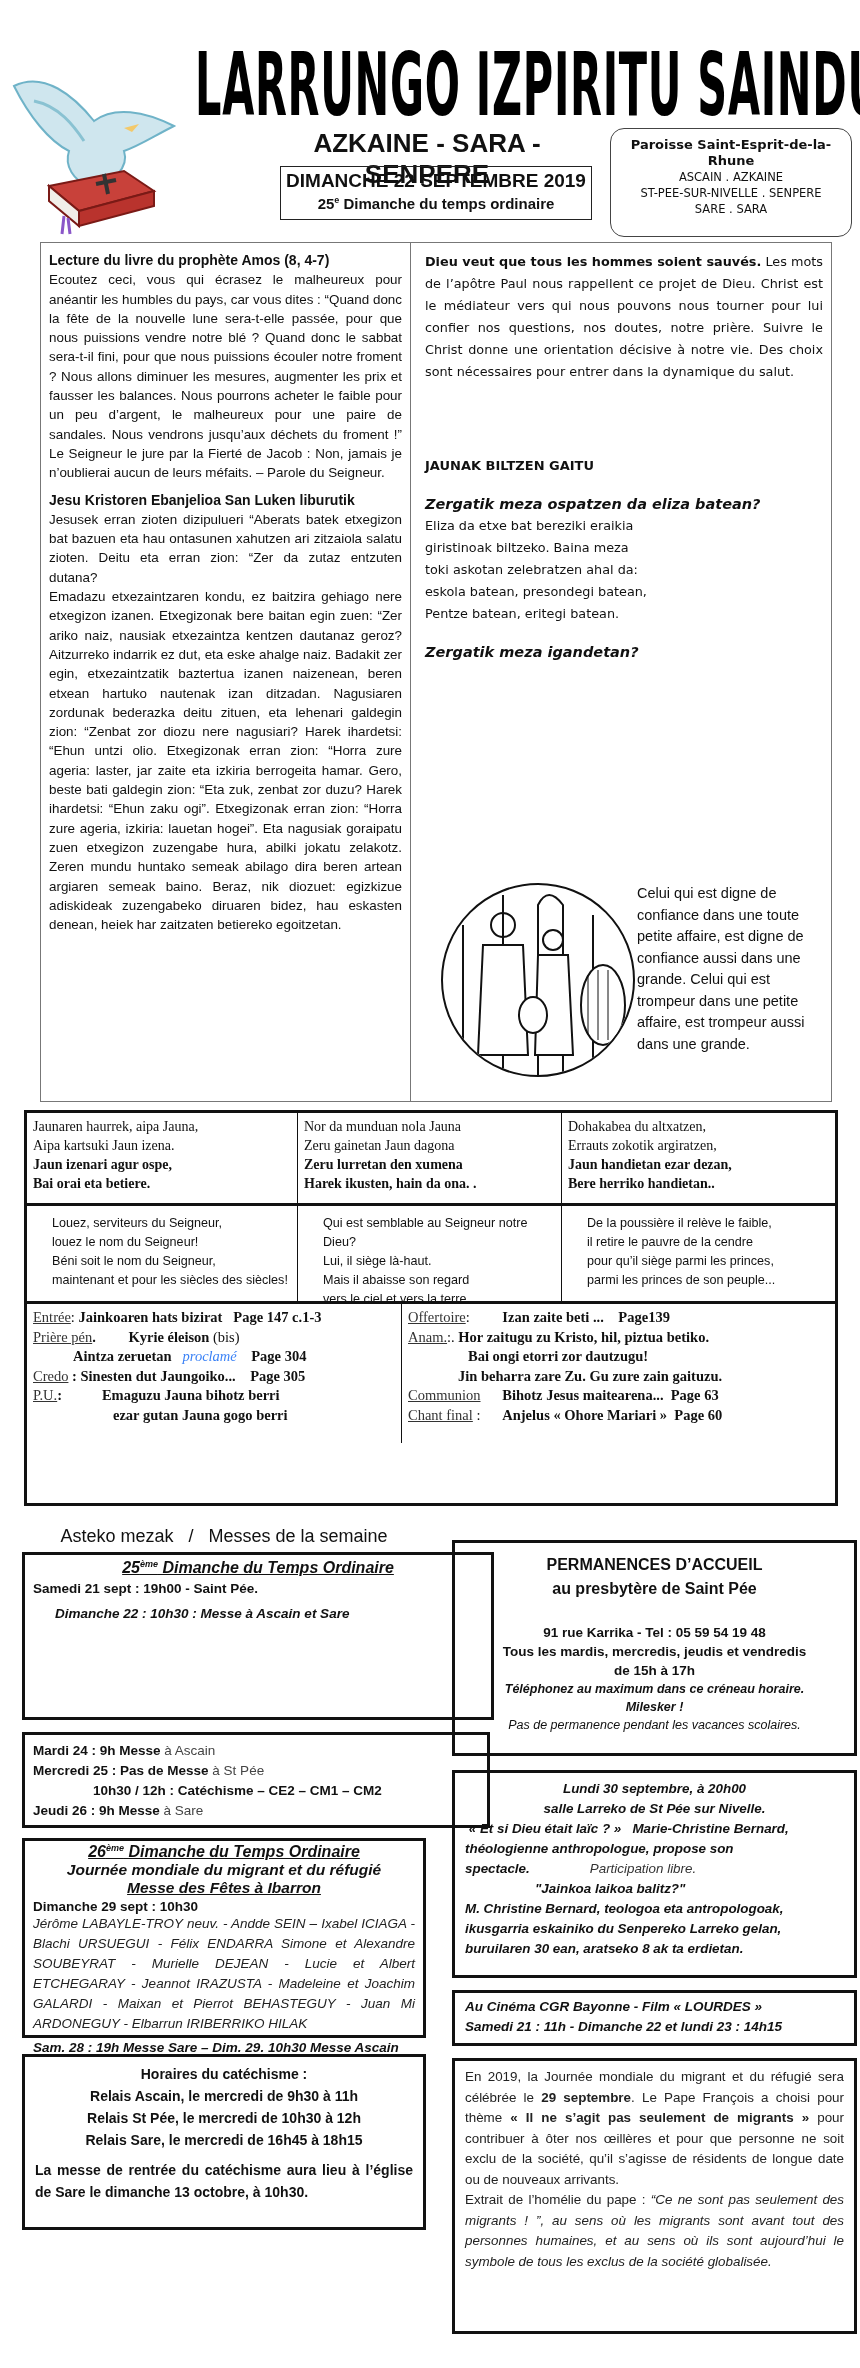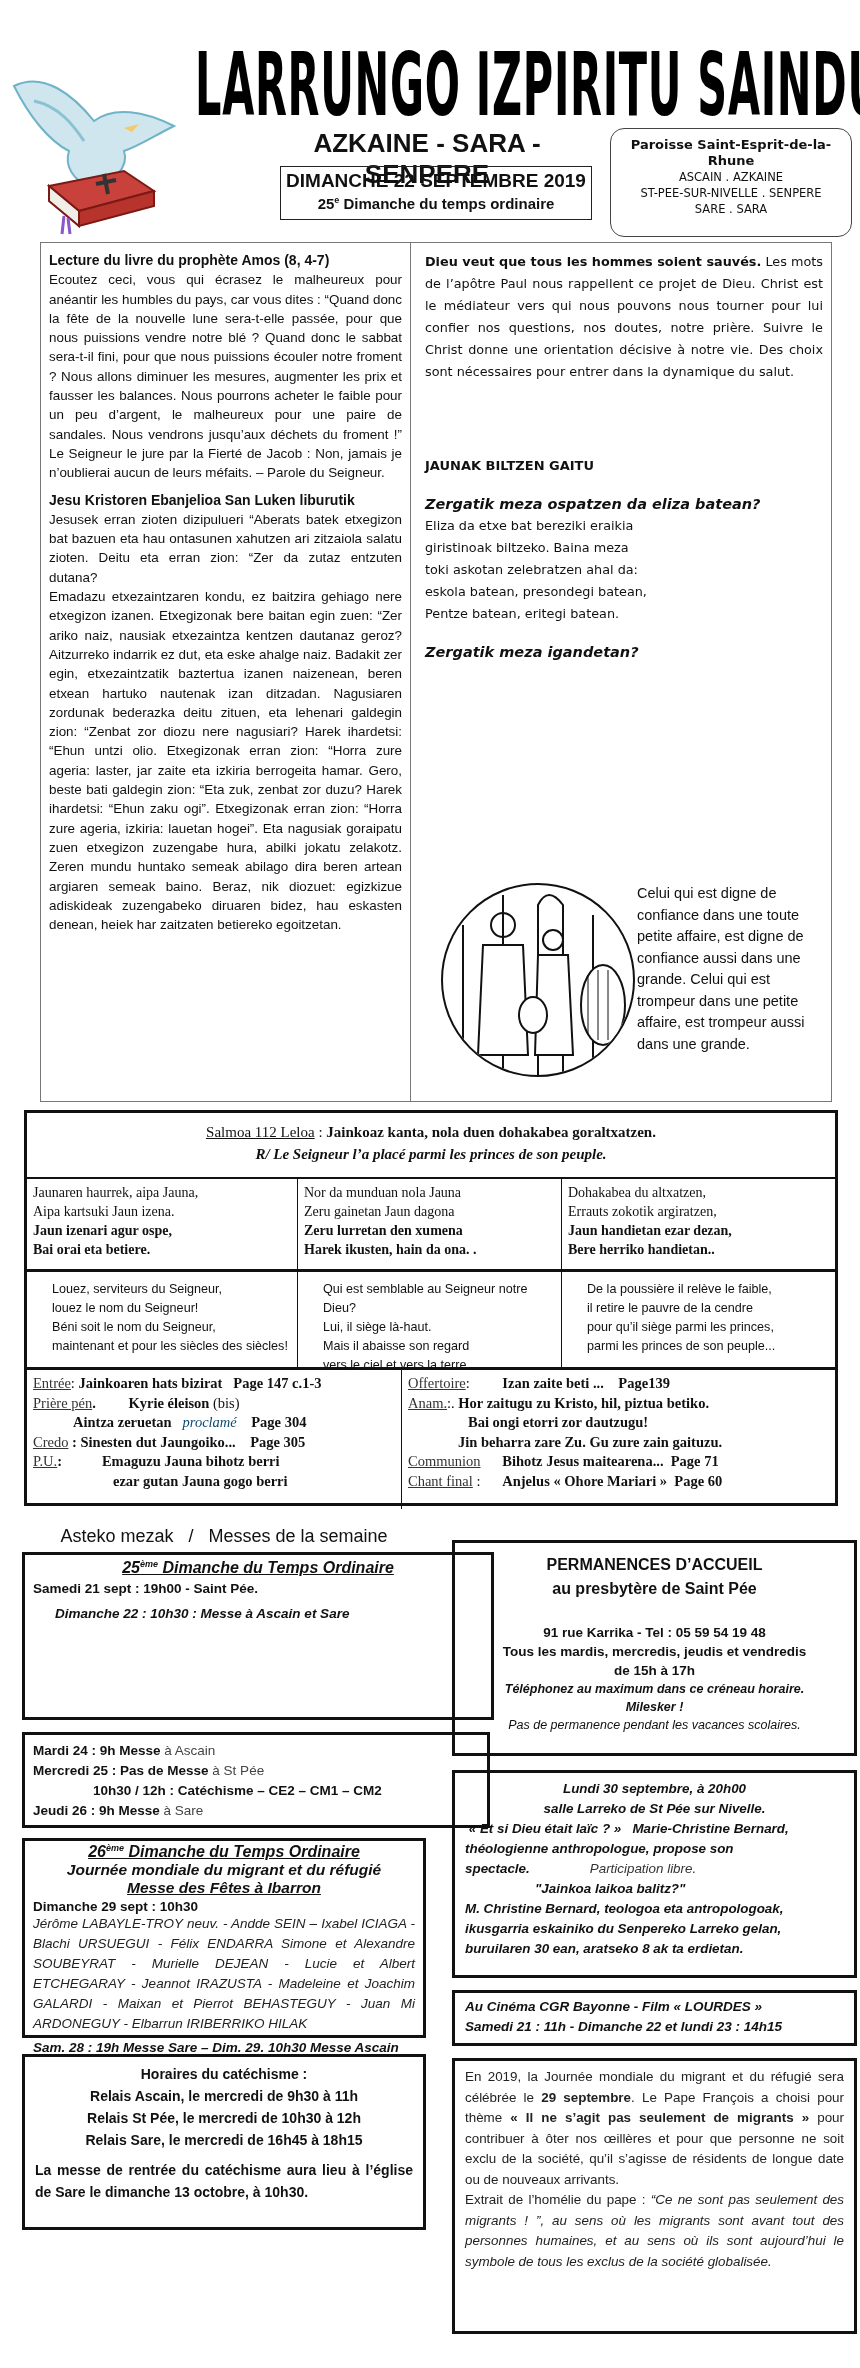--- a/index.html
+++ b/index.html
@@ -116,24 +116,20 @@
         <ellipse cx="160" cy="120" rx="22" ry="40" fill="#fff" stroke="#111" stroke-width="2"></ellipse>
         <path d="M145 90 L145 150 M155 85 L155 155 M165 85 L165 155" stroke="#111" stroke-width="1"></path>
         <ellipse cx="90" cy="130" rx="14" ry="18" fill="#fff" stroke="#111" stroke-width="2"></ellipse>
       </svg>
     </div>
     <div id="illus-caption">Celui qui est digne de confiance dans une toute petite affaire, est digne de confiance aussi dans une grande. Celui qui est trompeur dans une petite affaire, est trompeur aussi dans une grande.</div>
   </div>
 </div>
 
 <div id="psalm" class="abs">
-  <div id="psalm-head">
-    <div><span class="u">Salmoa 112 Leloa</span><span> : </span><b>Jainkoaz kanta, nola duen dohakabea goraltxatzen.</b></div>
-    <div class="it bold">R/ Le Seigneur l’a placé parmi les princes de son peuple.</div>
-  </div>
   <div id="psalm-eu" class="row3">
     <div class="c" style="width:270px;">
       <div>Jaunaren haurrek, aipa Jauna,</div>
         <div>Aipa kartsuki Jaun izena.</div>
       <div class="bold">Jaun izenari agur ospe,</div>
         <div class="bold">Bai orai eta betiere.</div>
     </div>
     <div class="c" style="width:264px;">
       <div>Nor da munduan nola Jauna</div>
         <div>Zeru gainetan Jaun dagona</div>
@@ -164,31 +160,31 @@
       <div>De la poussière il relève le faible,</div>
         <div>il retire le pauvre de la cendre</div>
         <div>pour qu’il siège parmi les princes,</div>
         <div>parmi les princes de son peuple...</div>
     </div>
   </div>
   <div id="songs">
     <div class="c" style="width:374px;">
       <div><span class="lbl">Entrée</span>: <b>Jainkoaren hats bizirat</b>&nbsp;&nbsp;&nbsp;<b>Page 147 c.1-3</b></div>
       <div><span class="lbl">Prière pén</span><b>.</b>&nbsp;&nbsp;&nbsp;&nbsp;&nbsp;&nbsp;&nbsp;&nbsp;&nbsp;<b>Kyrie éleison</b> <span>(bis)</span></div>
-      <div style="padding-left:40px;"><b>Aintza zeruetan</b>&nbsp;&nbsp;&nbsp;<i style="color:#0c4a6e">proclamé</i>&nbsp;&nbsp;&nbsp;&nbsp;<b>Page 304</b></div>
+      <div style="padding-left:40px;"><b>Aintza zeruetan</b>&nbsp;&nbsp;&nbsp;<i style="color:#3b82f6">proclamé</i>&nbsp;&nbsp;&nbsp;&nbsp;<b>Page 304</b></div>
       <div><span class="lbl">Credo</span><b> : </b><b>Sinesten dut Jaungoiko...</b>&nbsp;&nbsp;&nbsp;&nbsp;<b>Page 305</b></div>
       <div><span class="lbl">P.U.</span><b>:</b>&nbsp;&nbsp;&nbsp;&nbsp;&nbsp;&nbsp;&nbsp;&nbsp;&nbsp;&nbsp;&nbsp;<b>Emaguzu Jauna bihotz berri</b></div>
       <div style="padding-left:80px;"><b>ezar gutan Jauna gogo berri</b></div>
     </div>
     <div class="c" style="width:434px;">
       <div><span class="lbl">Offertoire</span>:&nbsp;&nbsp;&nbsp;&nbsp;&nbsp;&nbsp;&nbsp;&nbsp;&nbsp;<b>Izan zaite beti ...</b>&nbsp;&nbsp;&nbsp;&nbsp;<b>Page139</b></div>
       <div><span class="lbl">Anam.</span>:. <b>Hor zaitugu zu Kristo, hil, piztua betiko.</b></div>
       <div style="padding-left:60px;"><b>Bai ongi etorri zor dautzugu!</b></div>
       <div style="padding-left:50px;"><b>Jin beharra zare Zu. Gu zure zain gaituzu.</b></div>
-      <div><span class="lbl">Communion</span>&nbsp;&nbsp;&nbsp;&nbsp;&nbsp;&nbsp;<b>Bihotz Jesus maitearena...</b>&nbsp;&nbsp;<b>Page 71</b></div>
+      <div><span class="lbl">Communion</span>&nbsp;&nbsp;&nbsp;&nbsp;&nbsp;&nbsp;<b>Bihotz Jesus maitearena...</b>&nbsp;&nbsp;<b>Page 63</b></div>
       <div><span class="lbl">Chant final</span> :&nbsp;&nbsp;&nbsp;&nbsp;&nbsp;&nbsp;<b>Anjelus « Ohore Mariari »</b>&nbsp;&nbsp;<b>Page 60</b></div>
     </div>
   </div>
 </div>
 
 <div id="week-title" class="abs" style="white-space:pre;">Asteko mezak   /   Messes de la semaine</div>
 
 <div id="box-25" class="box">
   <div class="ttl-ui" style="margin-top:4px;"><span>25</span><sup>ème</sup><span> Dimanche du Temps Ordinaire</span></div>
   <div style="font-weight:bold;font-size:13.5px;padding-left:8px;margin-top:4px;">Samedi 21  sept : 19h00 - Saint Pée.</div>

